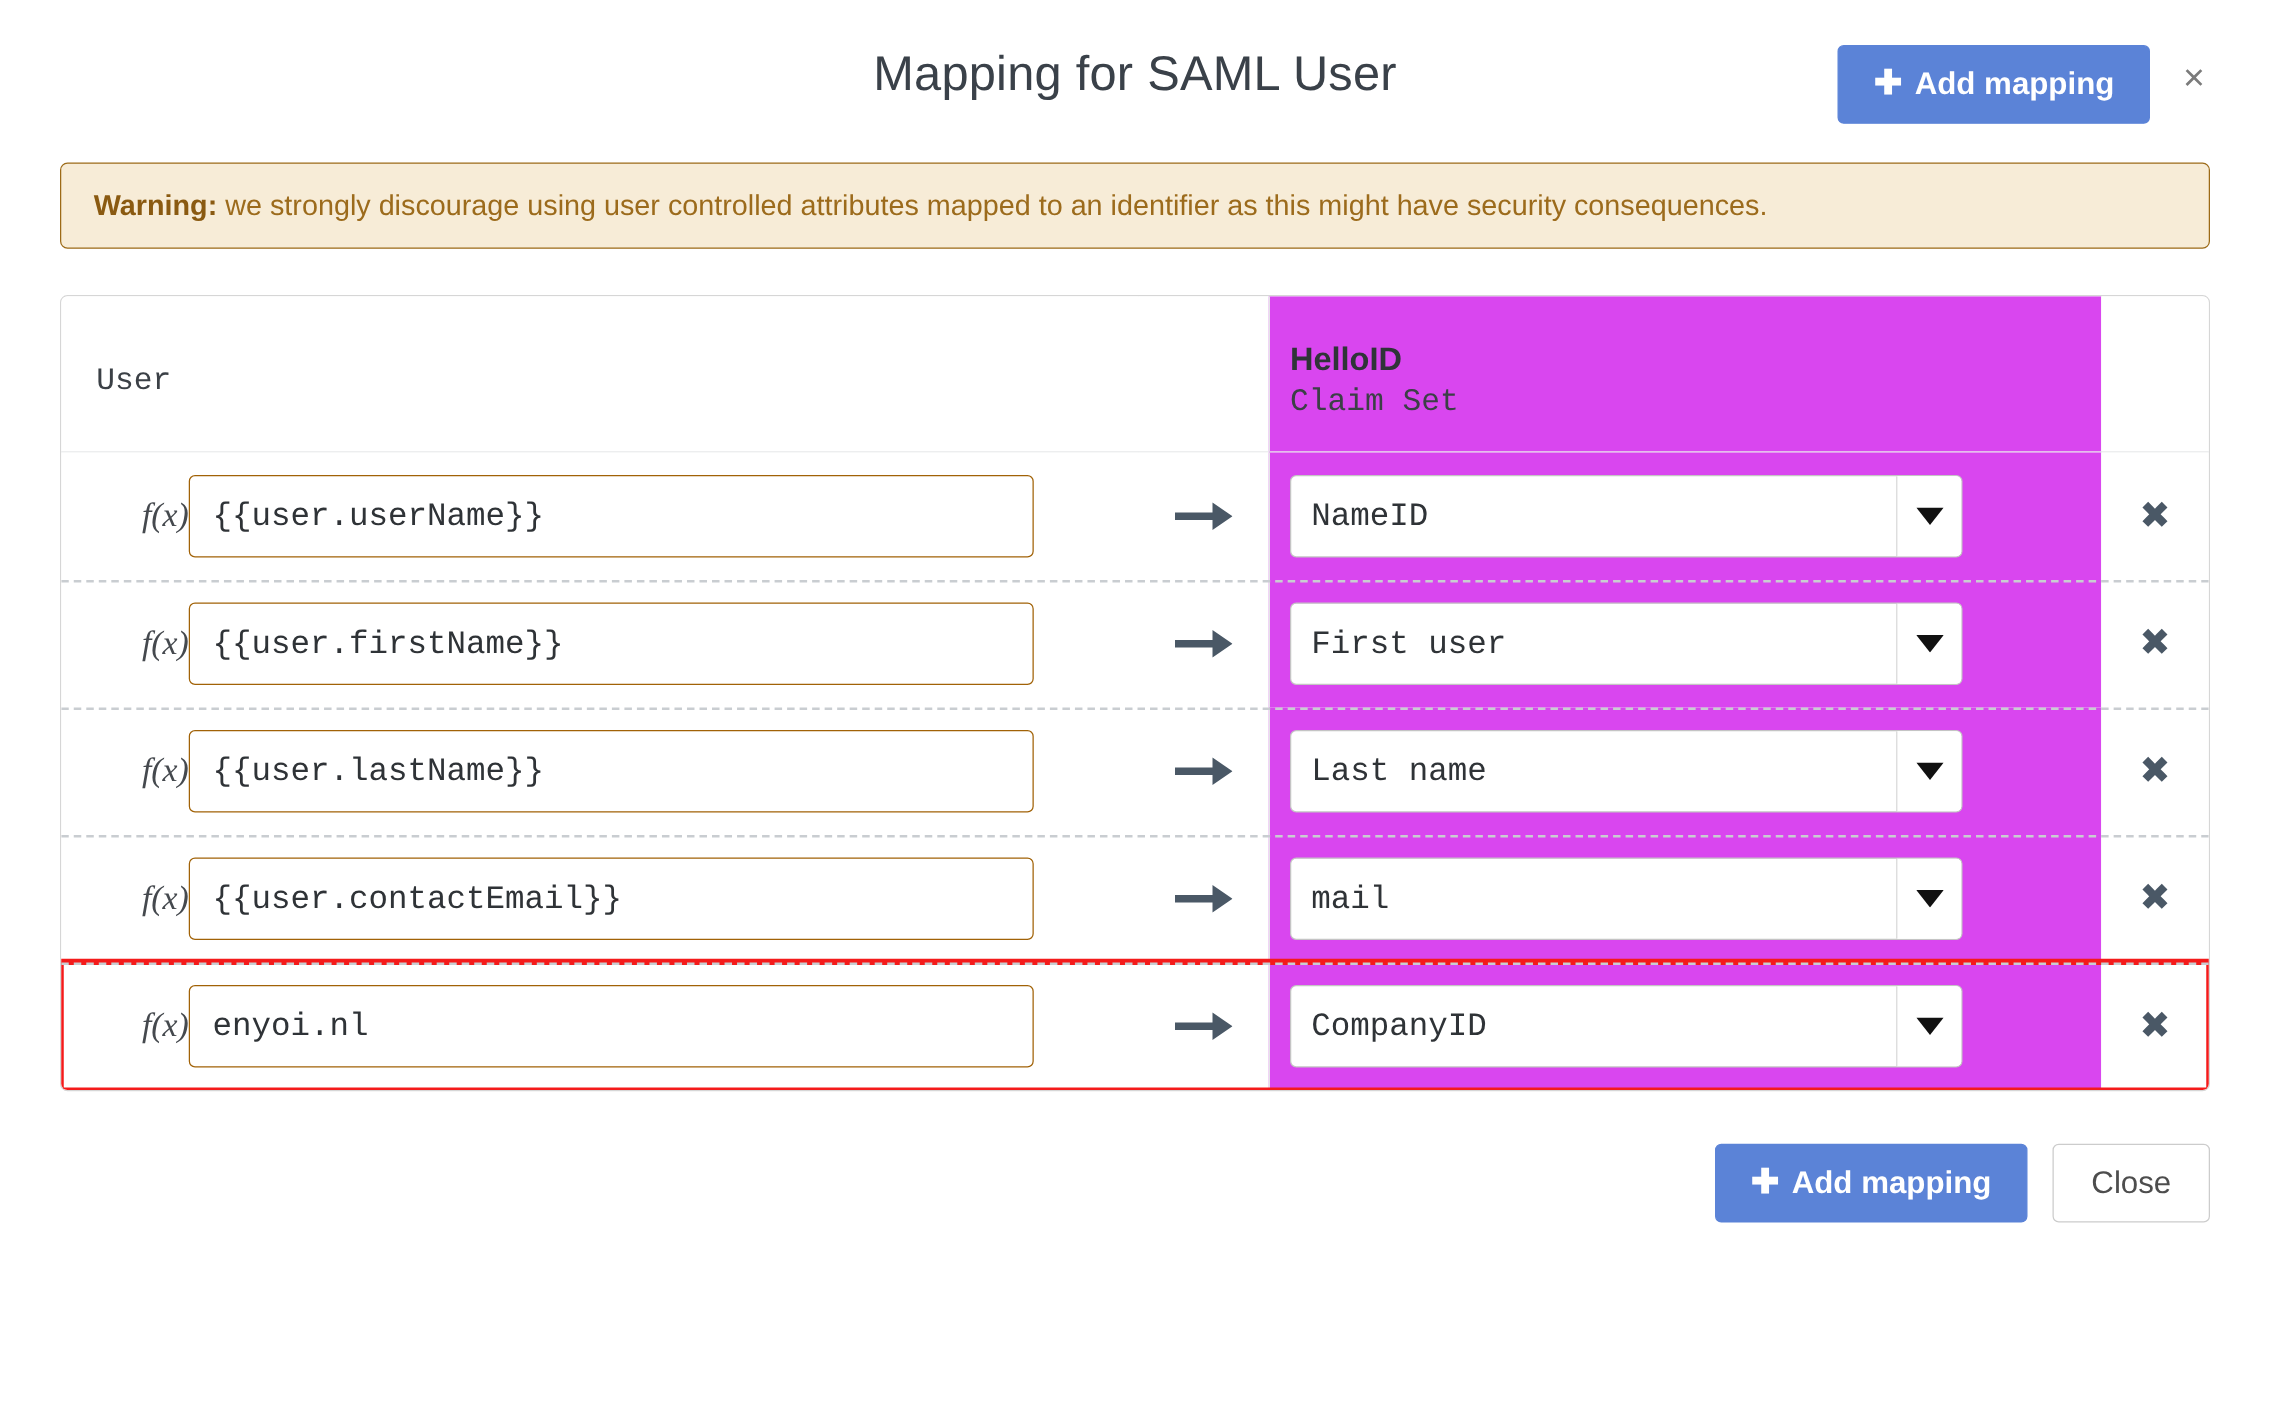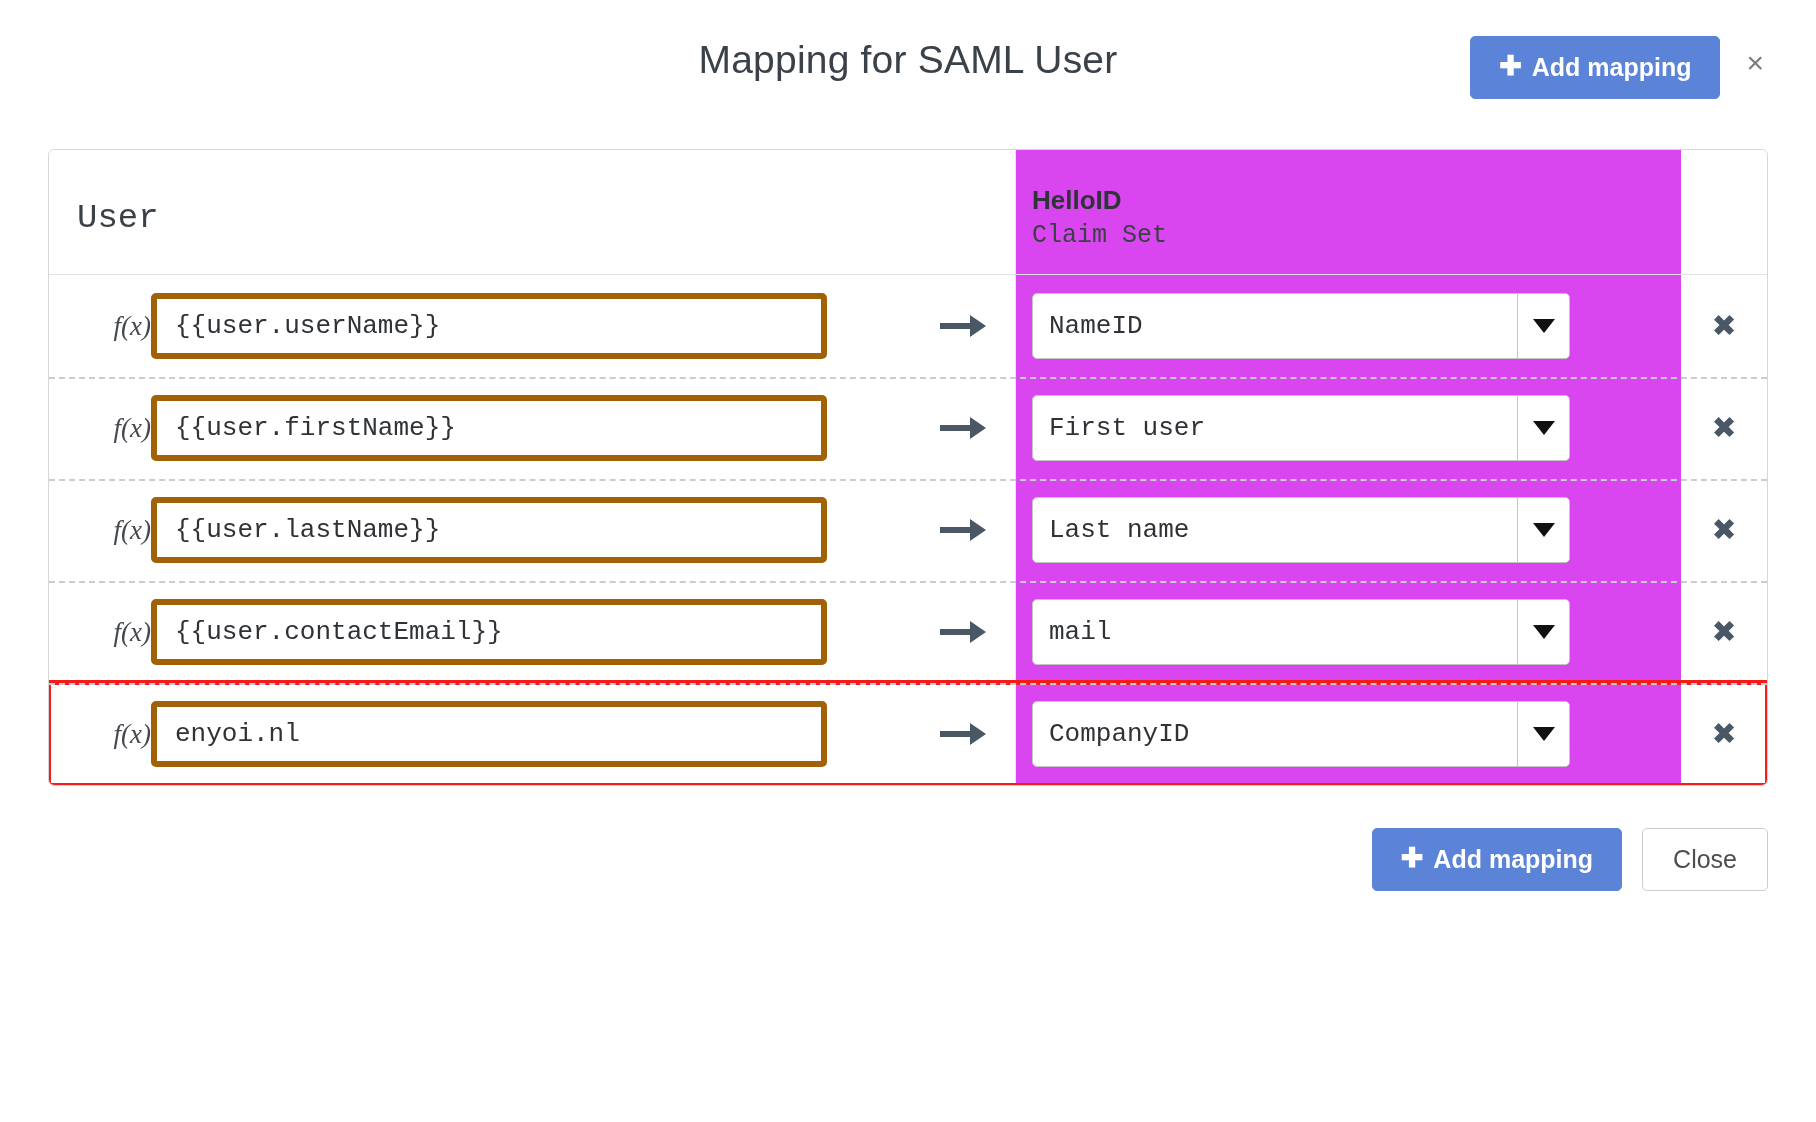--- a/index.html
+++ b/index.html
@@ -170,21 +170,21 @@
     width: 86px;
     flex: none;
     background: #ffffff;
     display: flex;
     align-items: center;
     justify-content: center;
   }
 
   .hdr-left {
     font-family: "Liberation Mono", monospace;
-    font-size: 34px;
+    font-size: 25px;
     color: #3b4046;
   }
   .hdr-right-title {
     font-size: 26px;
     font-weight: 700;
     color: #2f3438;
     line-height: 1.25;
   }
   .hdr-right-sub {
     font-family: "Liberation Mono", monospace;
@@ -202,21 +202,21 @@
     width: 74px;
     flex: none;
     text-align: right;
     padding-left: 6px;
   }
 
   .text-input {
     flex: 1;
     max-width: 676px;
     height: 66px;
-    border: 6px solid #a16207;
+    border: 1px solid #a16207;
     border-radius: 5px;
     background: #ffffff;
     font-family: "Liberation Mono", monospace;
     font-size: 26px;
     color: #2f3337;
     padding: 0 18px;
     outline: none;
   }
 
   .arrow-glyph {
@@ -297,20 +297,23 @@
     <h1 class="modal-title">Mapping for SAML User</h1>
     <div class="header-actions">
       <button class="btn btn-primary">
         <span class="plus-icon">✚</span>
         <span>Add mapping</span>
       </button>
       <button class="close-x">×</button>
     </div>
   </div>
 
+  <div class="warning-bar">
+    <b>Warning:</b><span> we strongly discourage using user controlled attributes mapped to an identifier as this might have security consequences.</span>
+  </div>
 
   <div class="map-table">
 
     <div class="map-row head">
       <div class="col-left">
         <span class="hdr-left">User</span>
       </div>
       <div class="col-arrow"></div>
       <div class="col-right">
         <div>

